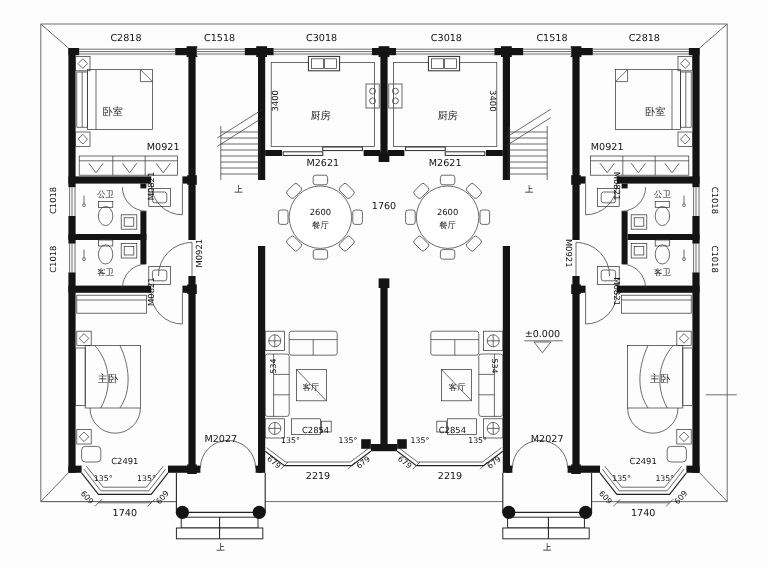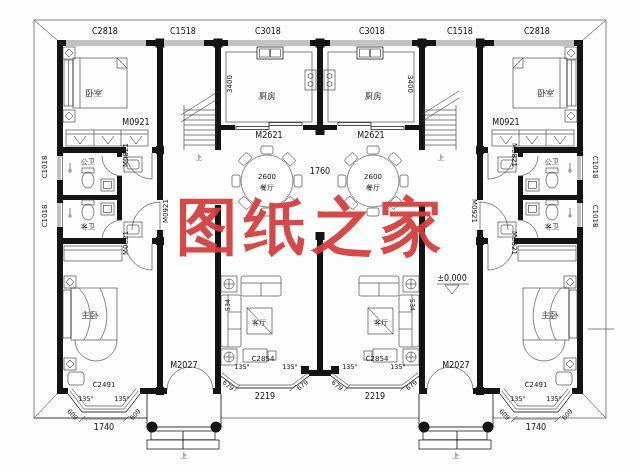--- a/index.html
+++ b/index.html
@@ -19,21 +19,20 @@
   .small-room{font-size:7px;fill:#222;text-anchor:middle;}
   #watermark{position:absolute;left:176px;top:196px;width:300px;
      font-family:"DejaVu Serif",serif;font-weight:bold;font-size:62px;line-height:1;
      letter-spacing:6px;color:#d23c3c;opacity:.93;white-space:nowrap;pointer-events:none;z-index:5;}
 </style>
 </head>
 <body>
 
 <div id="stage">
 
-<div id="watermark">图纸之家</div>
 
 <svg width="640" height="473" viewBox="0 0 640 473">
 
   <g>
     <path class="eave" d="M34,20 H606 V418 H493 M419,418 H221 M147,418 H34 Z"></path>
     <path class="eave" d="M34,418 V20"></path>
     <path class="eave" d="M34,20 L57,40 M606,20 L583,40 M34,418 L57,394 M606,418 L583,394"></path>
     <line class="eave" x1="588" y1="329" x2="614" y2="329"></line>
   </g>
 

